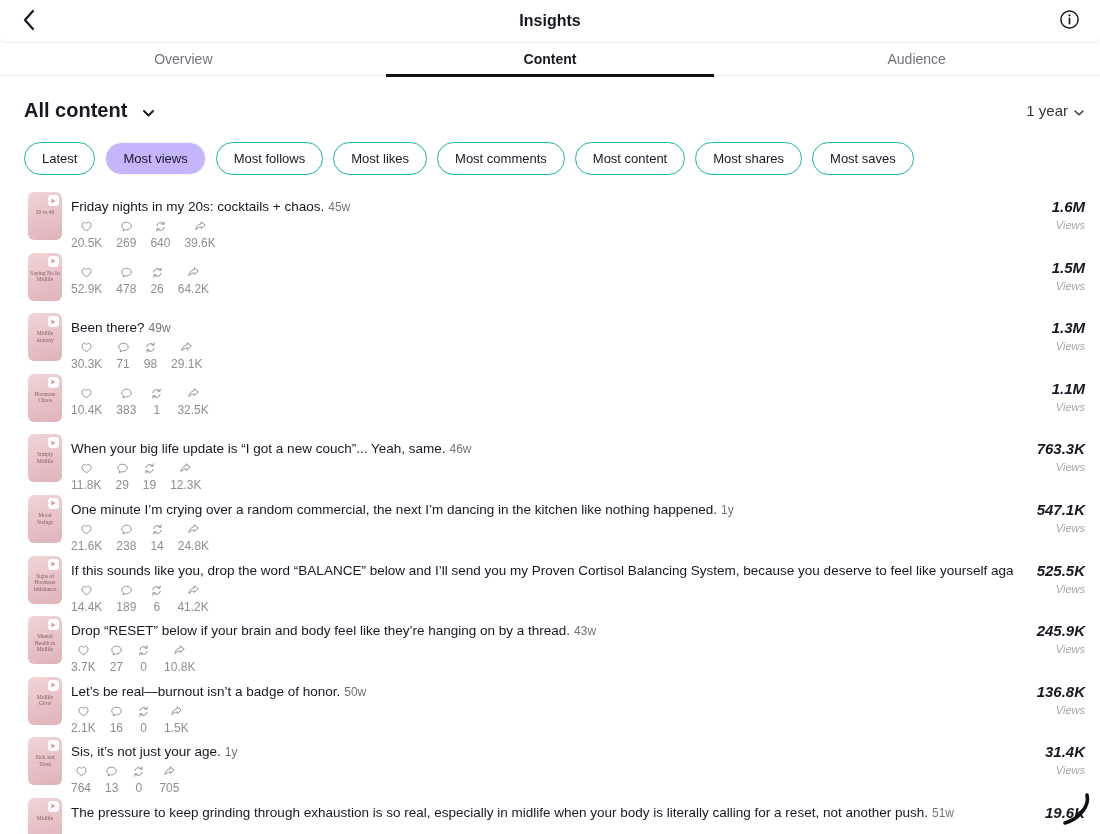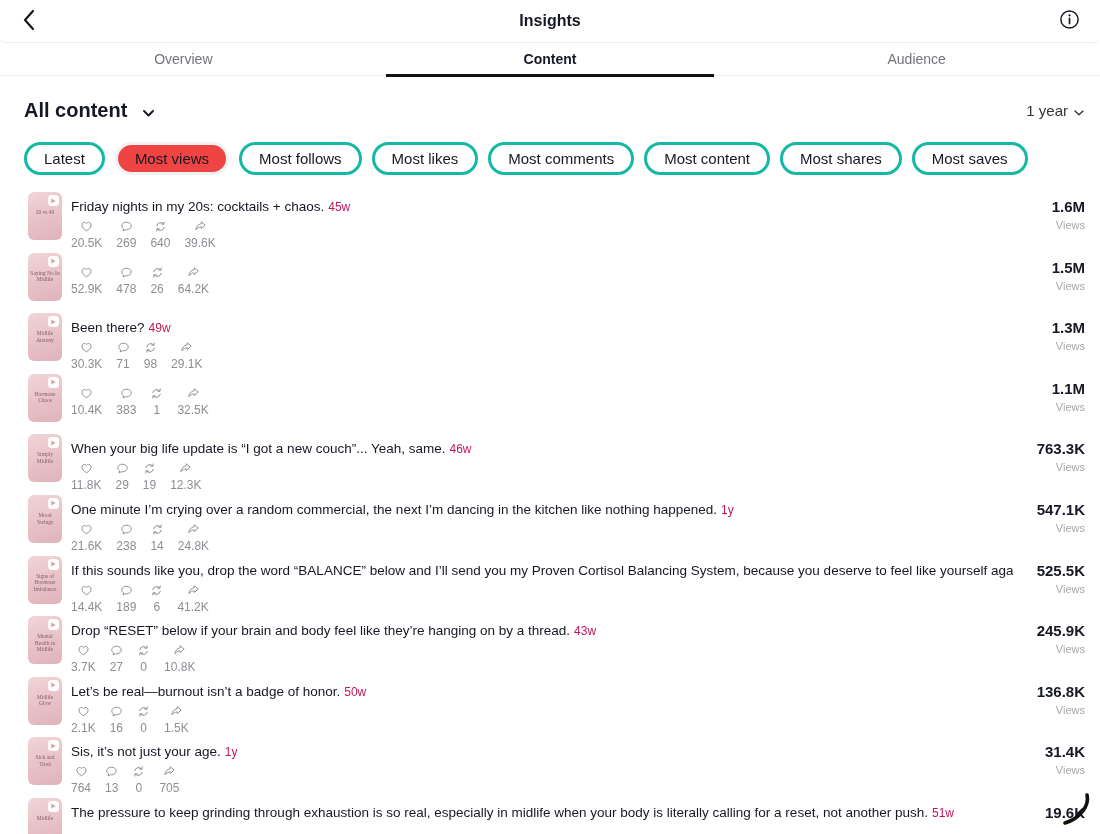--- a/index.html
+++ b/index.html
@@ -25,44 +25,44 @@
 
   
   .controls { display:flex; align-items:center; justify-content:space-between;
     padding:19px 16px 0 24px; height:49px; }
   .dd { background:none; border:none; cursor:pointer; display:flex; align-items:center; }
   .content-dd { font-size:20px; font-weight:700; color:#161823; gap:16px; font-family:inherit; }
   .period-dd { font-size:15px; color:#34353b; gap:6px; font-family:inherit; }
 
   
   .chips { display:flex; gap:10px; padding:17px 16px 0 24px; }
-  .chip { height:33px; padding:0 17px; border-radius:17px; border:3px solid #14b8a6;
-    background:#fff; font-size:15px; color:#161823; display:flex; align-items:center;
+  .chip { height:33px; padding:0 17px; border-radius:17px; border:1px solid #14b8a6;
+    background:#fff; font-size:13px; color:#161823; display:flex; align-items:center;
     cursor:pointer; white-space:nowrap; font-family:inherit; }
-  .chip.selected { background:#ef4444; border-color:#f1f1f2; }
+  .chip.selected { background:#c4b5fd; border-color:#f1f1f2; }
 
   
   .post-list { margin-top:17px; padding:0 15px 0 28px; }
   .post-row { display:flex; align-items:flex-start; height:48.6px; margin-bottom:12px; }
   .thumb { width:34px; height:48px; border-radius:6px; flex:none; position:relative;
     background:linear-gradient(160deg,#f1d5d8 0%,#e7c1c6 55%,#dfb3ba 100%);
     display:flex; align-items:flex-start; justify-content:center; overflow:hidden; cursor:pointer; }
   .thumb-label { font-family:"Liberation Serif","DejaVu Serif",serif; font-size:5.5px;
     line-height:1.2; color:#86606b; text-align:center; padding:0 2px; margin-top:17px; }
   .play-badge { position:absolute; top:3px; right:3px; width:11px; height:11px;
     background:rgba(255,255,255,.95); border-radius:3.5px;
     display:flex; align-items:center; justify-content:center; }
   .post-main { flex:1; min-width:0; padding:7px 10px 0 9px; overflow:hidden; }
   .caption-line { white-space:nowrap; overflow:hidden; font-size:13.5px; color:#161823; }
-  .age { color:#be185d; font-size:12px; margin-left:4px; }
+  .age { color:#737373; font-size:12px; margin-left:4px; }
   .stats { display:flex; gap:14px; margin-top:6px; color:#8d8e94; font-size:12px; align-items:center; }
   .stat { display:flex; align-items:center; gap:3px;flex-direction:column; }
   .stat svg { display:block; }
   .views { flex:none; margin-left:auto; text-align:left; padding-top:7px;
-    display:flex; flex-direction:column; align-items:flex-end; gap:6px; min-width:62px; }
+    display:flex; flex-direction:column; align-items:flex-end; gap:6px; min-width:62px;font-style:italic; }
   .views-num { font-size:15px; font-weight:700; color:#161823; line-height:1; }
   .views-label { font-size:11px; color:#a5a6ab; line-height:1; }
 
   .annotation { position:absolute; left:1058px; top:789px; pointer-events:none; }
 </style>
 </head>
 <body>
 
 <div class="app">
 

